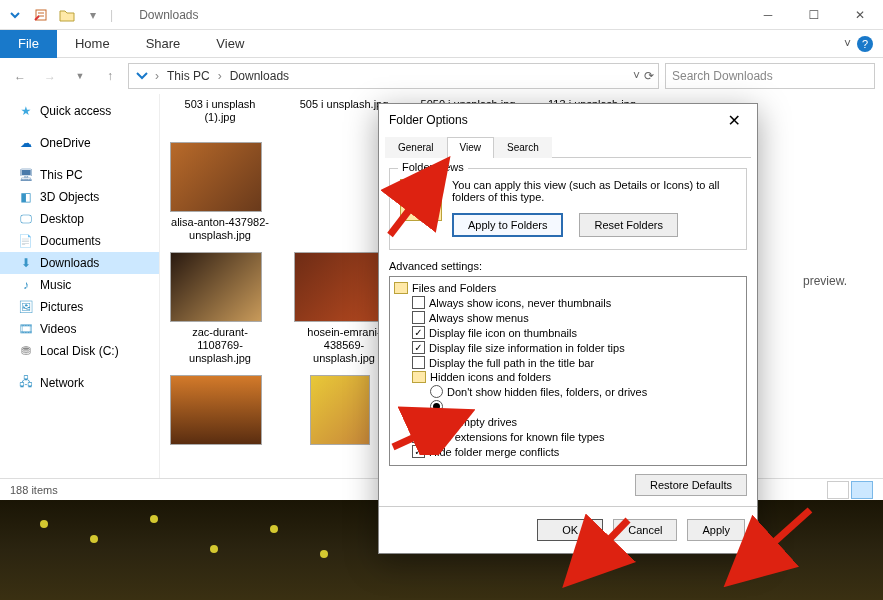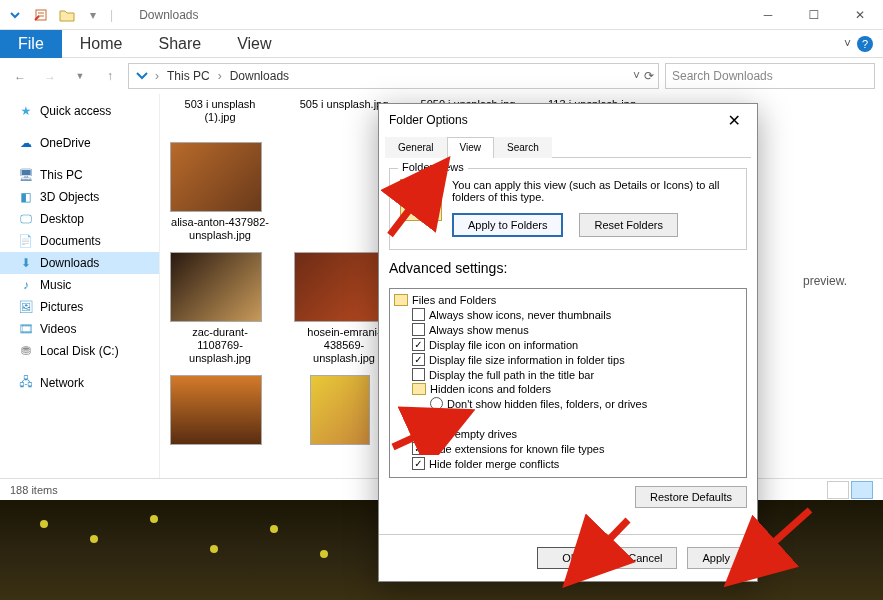--- a/index.html
+++ b/index.html
@@ -7,21 +7,21 @@
 
 
 .titlebar { height: 30px; background: #fff; display: flex; align-items: center; border-bottom: 1px solid #e0e0e0; }
 .qat-icon { width: 22px; height: 22px; display: flex; align-items: center; justify-content: center; margin-left: 4px; }
 .title-text { margin-left: 20px; color: #666; font-size: 12px; }
 .win-controls { margin-left: auto; display: flex; }
 .win-btn { width: 46px; height: 30px; display: flex; align-items: center; justify-content: center; color: #555; }
 
 
 .ribbon { height: 28px; display: flex; align-items: center; border-bottom: 1px solid #ddd; }
-.ribbon-tab { padding: 0 18px; height: 28px; display: flex; align-items: center; font-size: 16px; color: #333; }
+.ribbon-tab { padding: 0 18px; height: 28px; display: flex; align-items: center; font-size: 13px; color: #333; }
 .ribbon-tab.file { background: #1979ca; color: #fff; }
 .ribbon-help { margin-left: auto; display: flex; align-items: center; gap: 6px; padding-right: 10px; color: #555; }
 
 
 .addr-row { height: 36px; display: flex; align-items: center; padding: 4px 8px; gap: 6px; }
 .nav-btn { width: 24px; height: 24px; display: flex; align-items: center; justify-content: center; color: #888; border-radius: 2px; }
 .addr-box { flex: 1; height: 26px; border: 1px solid #ccc; display: flex; align-items: center; padding: 0 4px; gap: 4px; }
 .crumb { padding: 0 4px; color: #333; }
 .crumb-sep { color: #888; }
 .addr-controls { display: flex; gap: 4px; }
@@ -61,33 +61,33 @@
 .dlg-tab.active { background: #fff; border-color: #ccc; }
 .dlg-body { padding: 10px; }
 .folder-views { border: 1px solid #ccc; padding: 10px 10px 12px; position: relative; margin-bottom: 10px; }
 .fv-legend { position: absolute; top: -8px; left: 8px; background: #fff; padding: 0 4px; font-size: 11px; }
 .fv-row { display: flex; gap: 10px; }
 .fv-icon { width: 42px; height: 42px; background: #ffe9a8; border: 1px solid #bba23a; display: flex; align-items: center; justify-content: center; }
 .fv-text { font-size: 11px; margin-bottom: 10px; }
 .fv-btns { display: flex; gap: 16px; }
 .dlg-btn { border: 1px solid #aaa; padding: 4px 14px; background: #eee; font-size: 11px; }
 .dlg-btn.primary { border: 2px solid #2a6cb1; background: #f5f9ff; }
-.adv-label { font-size: 14px; margin-bottom: 12px; }
+.adv-label { font-size: 11px; margin-bottom: 4px; }
 .adv-box { border: 1px solid #888; height: 190px; overflow-y: auto; padding: 4px; font-size: 11px; position: relative; }
 .tree-item { display: flex; align-items: center; gap: 4px; padding: 1px 0; white-space: nowrap; }
 .indent-1 { padding-left: 18px; }
 .indent-2 { padding-left: 36px; }
 .tick { width: 13px; height: 13px; border: 1px solid #555; display: inline-flex; align-items: center; justify-content: center; font-size: 10px; }
 .tick.checked::after { content: "✓"; }
 .radio { width: 13px; height: 13px; border: 1px solid #555; border-radius: 50%; display: inline-flex; align-items: center; justify-content: center; }
 .radio.checked::after { content: ""; width: 7px; height: 7px; background: #000; border-radius: 50%; }
 .sel-row { background: #2a6cb1; color: #fff; padding: 0 2px; }
 .folder-glyph { width: 14px; height: 12px; background: #ffe9a8; border: 1px solid #bba23a; }
 .restore-row { text-align: right; margin-top: 8px; }
-.dlg-footer { border-top: 1px solid #ccc; padding: 12px; display: flex; justify-content: flex-end; gap: 10px; margin-top: 16px; }
+.dlg-footer { border-top: 1px solid #ccc; padding: 12px; display: flex; justify-content: flex-end; gap: 10px; }
 
 
 .arrow { position: absolute; pointer-events: none; }
 </style>
 </head>
 <body>
 
 <div class="titlebar">
   <div class="qat-icon">
       <svg width="14" height="14">
@@ -308,21 +308,21 @@
       <div class="tree-item indent-1">
           <span class="tick"></span>
           <span>Always show icons, never thumbnails</span>
         </div>
       <div class="tree-item indent-1">
           <span class="tick"></span>
           <span>Always show menus</span>
         </div>
       <div class="tree-item indent-1">
           <span class="tick checked"></span>
-          <span>Display file icon on information</span>
+          <span>Display file icon on thumbnails</span>
         </div>
       <div class="tree-item indent-1">
           <span class="tick checked"></span>
           <span>Display file size information in folder tips</span>
         </div>
       <div class="tree-item indent-1">
           <span class="tick"></span>
           <span>Display the full path in the title bar</span>
         </div>
       <div class="tree-item indent-1">

